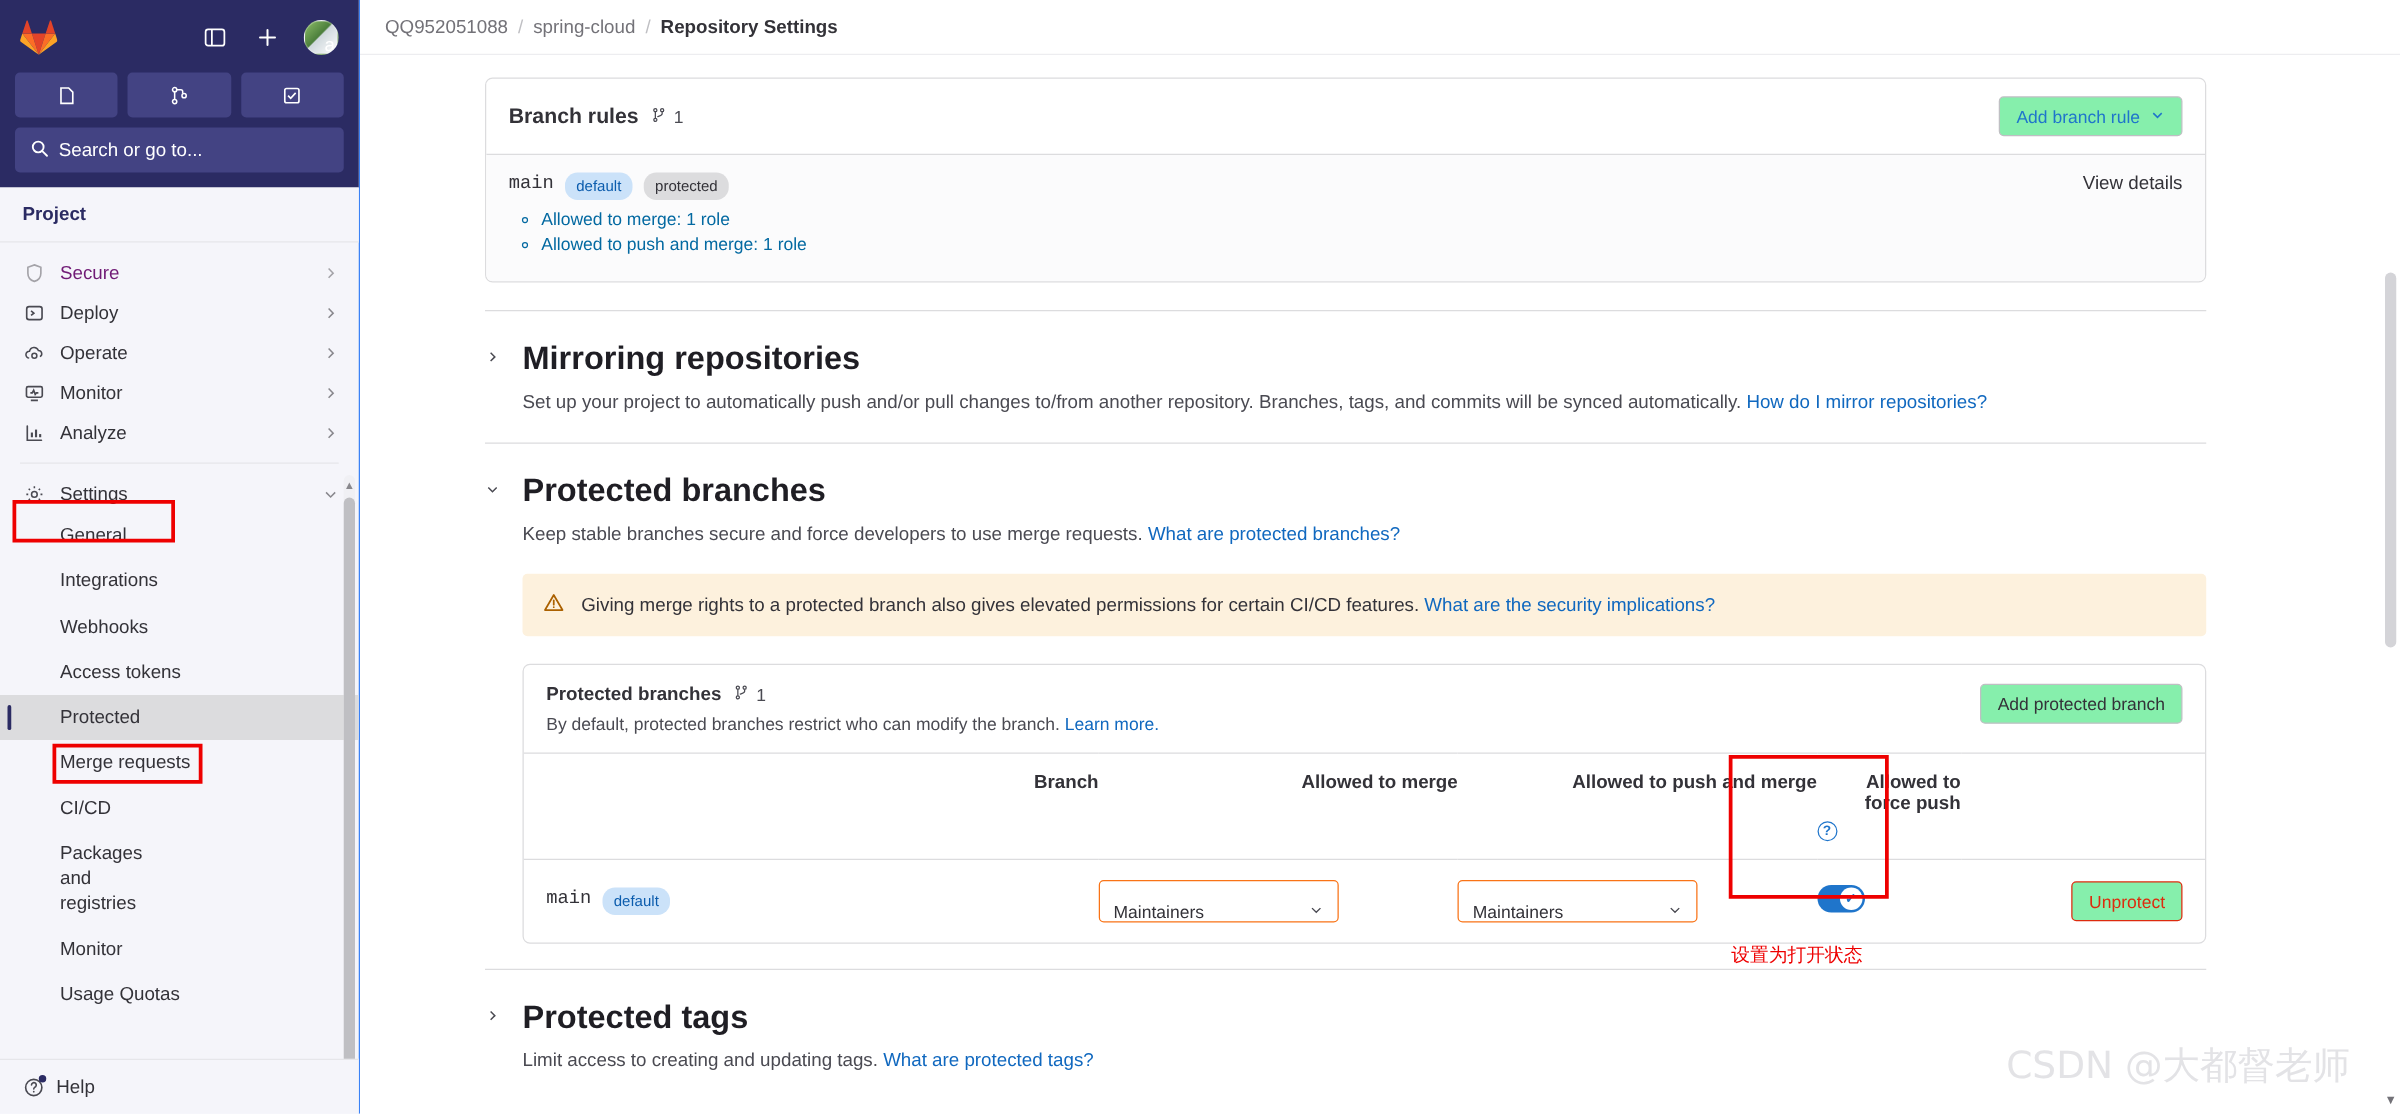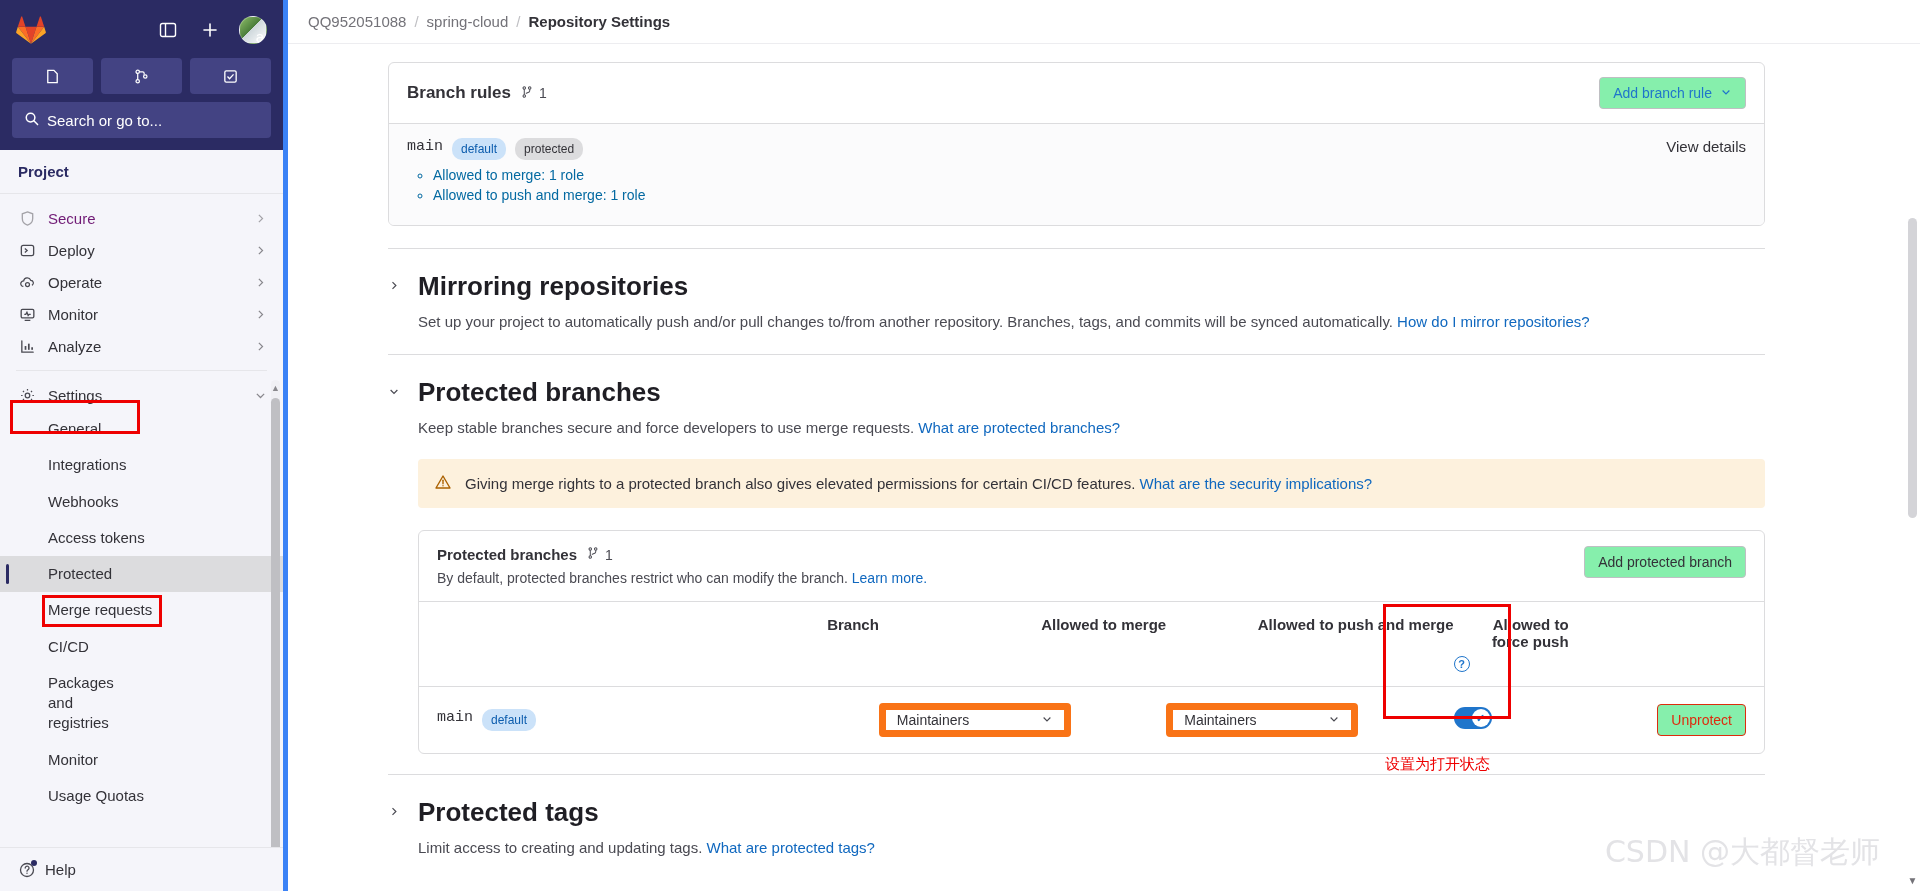--- a/index.html
+++ b/index.html
@@ -8,21 +8,21 @@
     font-family: "Liberation Sans", sans-serif;
     background: #fff; overflow: hidden;
   }
   body { display: flex; position: relative; }
 
   
   #sidebar {
     width: 288px; height: 891px; flex: 0 0 288px;
     background: #f5f5fa;
     display: flex; flex-direction: column;
-    border-right: 5px solid #3b82f6;
+    border-right: 1px solid #3b82f6;
     position: relative;
   }
   .sb-top {
     background: #2b2b63; padding: 10px 12px 12px 12px;
   }
   .sb-row1 {
     display: flex; align-items: center; justify-content: space-between;
     height: 40px; padding: 0 4px;
   }
   .gl-logo { width: 30px; height: 30px; display: block; }
@@ -194,22 +194,22 @@
   table.pb tbody td {
     padding: 16px 0; border-top: 1px solid #dcdcde; vertical-align: middle;
   }
   .col-branch { width: 400px; padding-left: 18px !important; }
   .col-merge { width: 250px; }
   .col-pushmerge { width: 250px; }
   .col-force { width: 100px; }
   .col-action { width: 170px; padding-right: 18px !important; text-align: right; }
 
   .select {
-    width: 192px; height: 34px; border: 7px solid #f97316; border-radius: 4px;
-    background: #fff; display: flex; align-items: center; justify-content: space-between;
+    width: 192px; height: 34px; border: 1px solid #f97316; border-radius: 4px;
+    background: #fff; display: flex; align-items: flex-end; justify-content: space-between;
     padding: 0 11px; font-size: 14px; color: #333238; cursor: pointer;
   }
   .help-q {
     width: 16px; height: 16px; border-radius: 50%; border: 1.5px solid #1f75cb;
     color: #1f75cb; font-size: 11px; display: flex; align-items: center;
     justify-content: center; margin-top: 6px; cursor: pointer;
   }
   .toggle {
     width: 38px; height: 22px; border-radius: 11px; background: #1f75cb;
     position: relative; cursor: pointer; display: inline-block;

